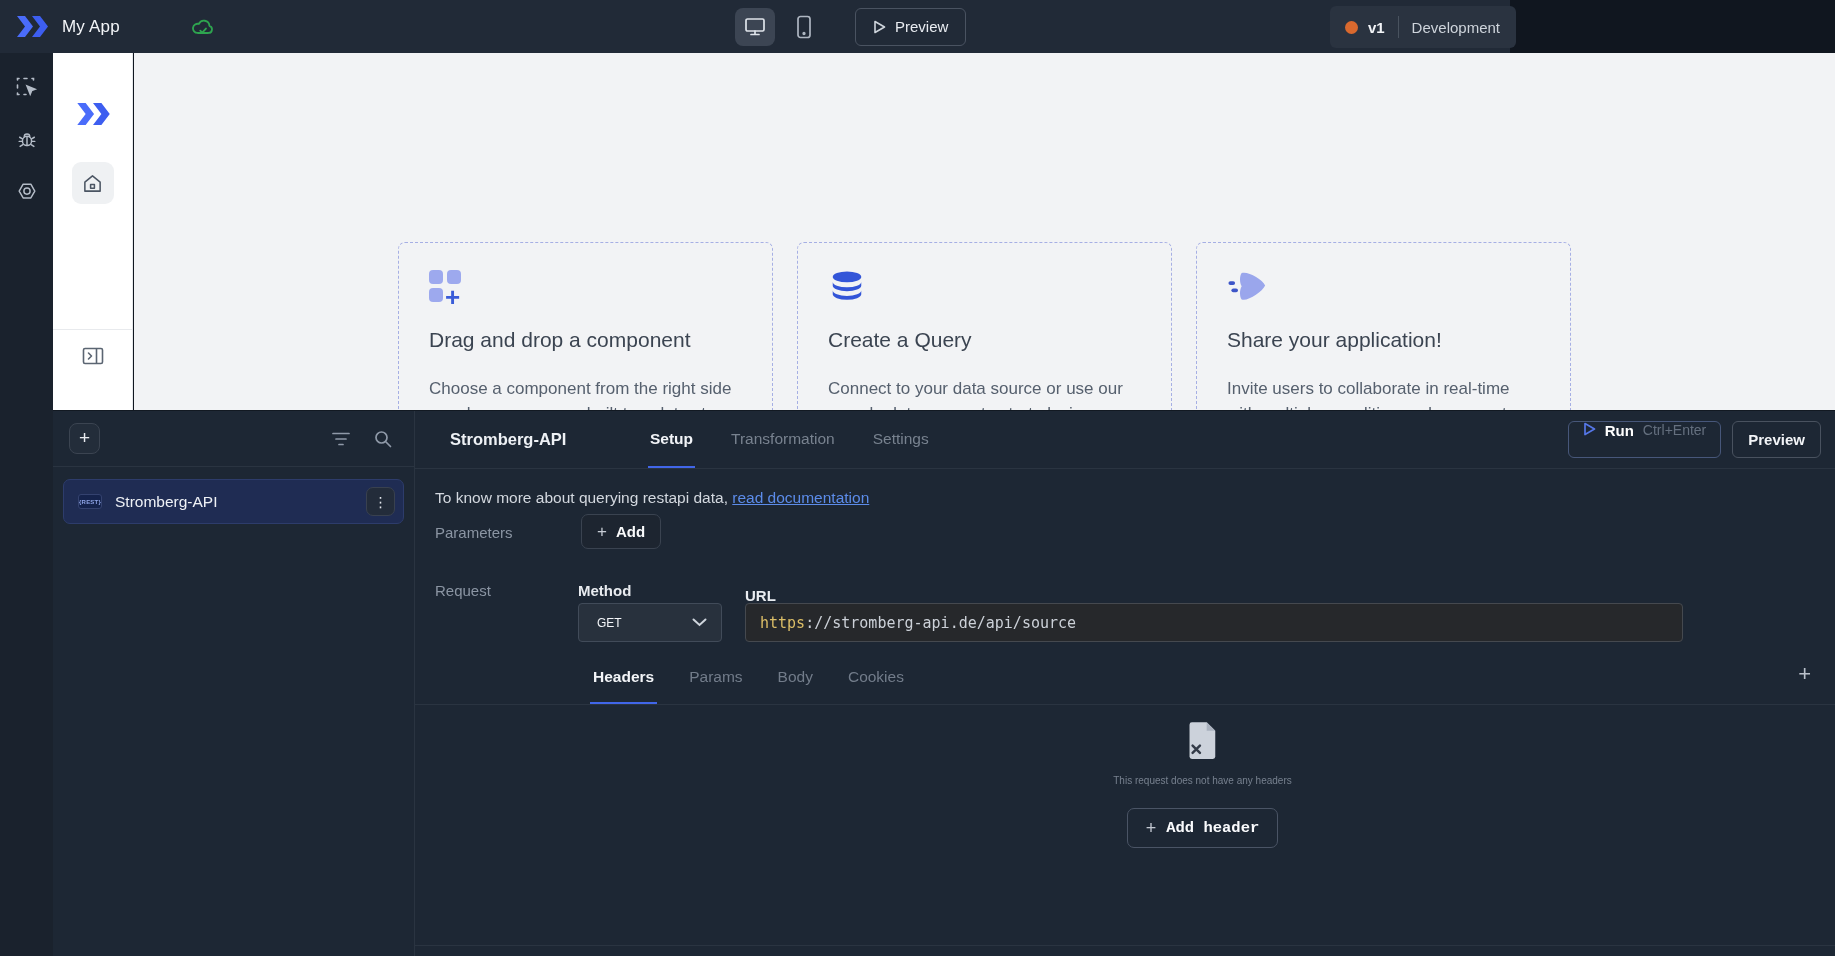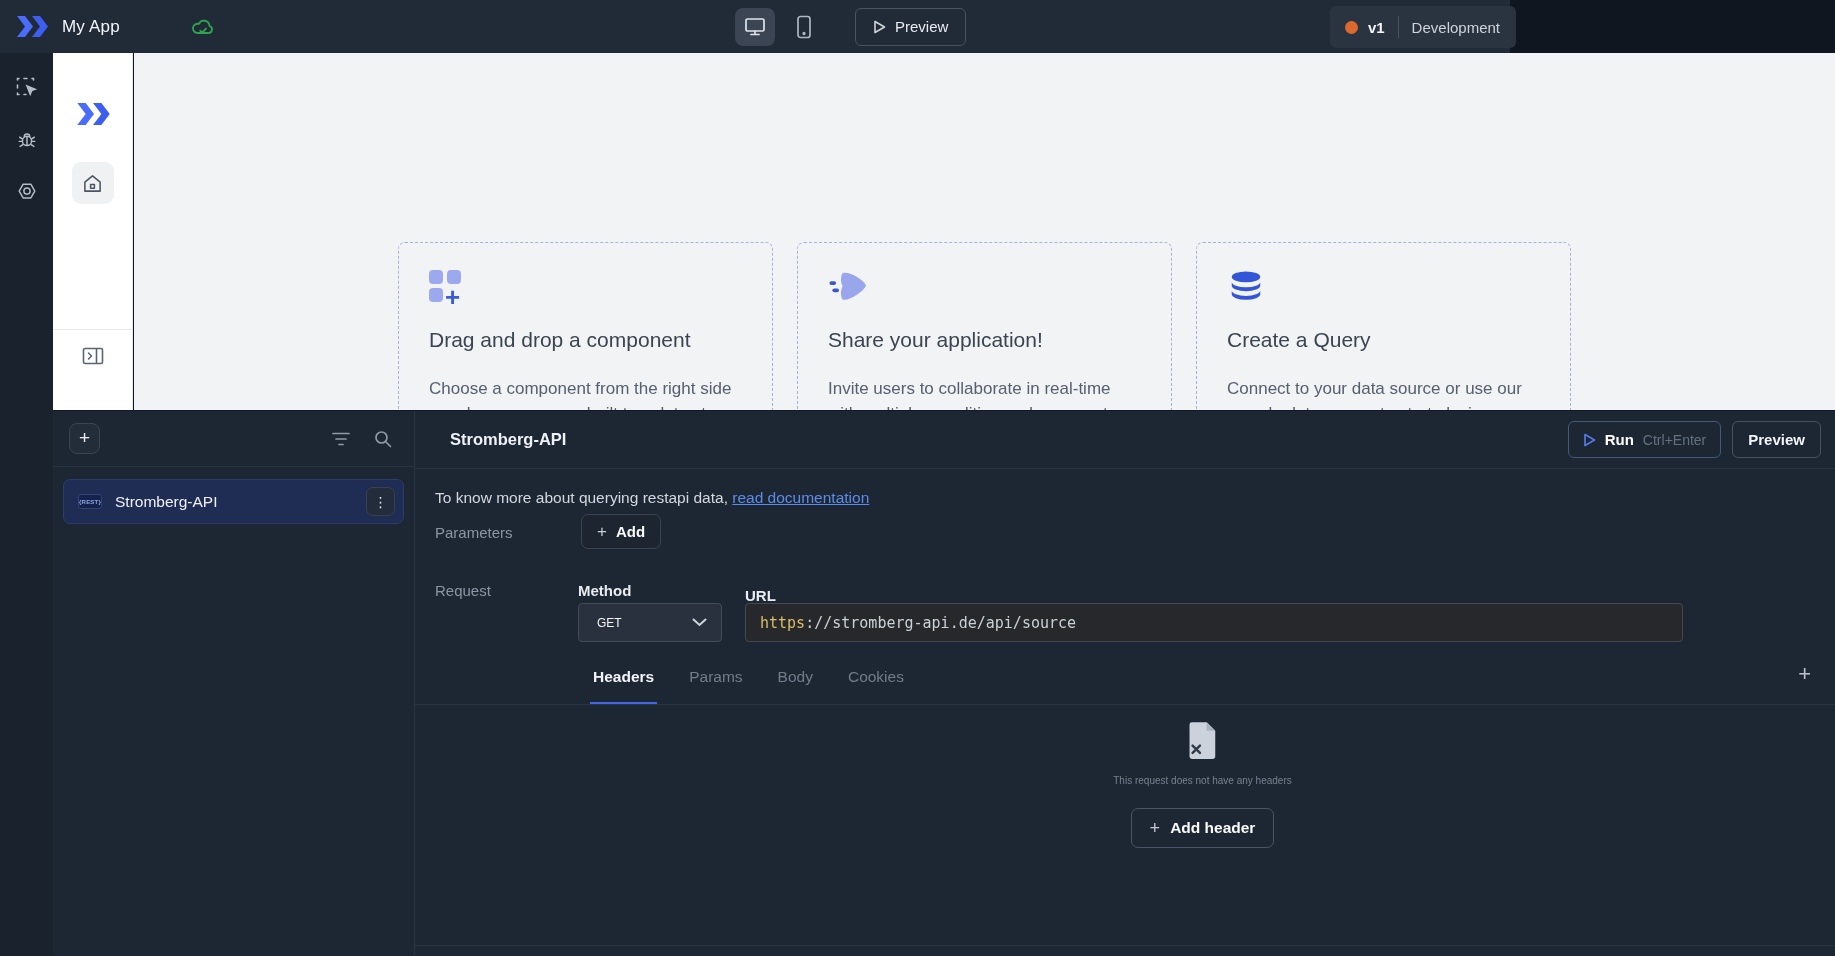--- a/index.html
+++ b/index.html
@@ -106,21 +106,21 @@
   }
 
   .query-editor { position:absolute; left:362px; top:0; right:0; height:546px; }
   .editor-header { position:absolute; left:0; top:0; right:0; height:58px; display:flex; align-items:center; border-bottom:1px solid #2a3441; padding:0 14px 0 35px; }
   .editor-title { font-size:16.5px; font-weight:700; color:#eef1f5; width:198px; }
   .editor-tabs { display:flex; height:100%; gap:34px; }
   .ed-tab { display:flex; align-items:center; font-size:15.5px; color:#78828f; cursor:pointer; border-bottom:2.5px solid transparent; padding:0 2px; }
   .ed-tab.active { color:#f2f4f8; font-weight:600; border-bottom-color:#4166e8; }
   .editor-actions { margin-left:auto; display:flex; align-items:center; gap:11px; }
   .run-btn {
-    height:37px; padding:0 14px; display:flex; align-items:center; gap:9px; background:transparent;
+    height:37px; padding:0 14px; display:flex; align-items:flex-start; gap:9px; background:transparent;
     border:1px solid #47577a; border-radius:6px; cursor:pointer; font-family:inherit;
   }
   .run-label { font-size:15px; font-weight:700; color:#ffffff; }
   .run-shortcut { font-size:14px; color:#65707f; }
   .preview-btn2 {
     height:37px; padding:0 15px; background:transparent; border:1px solid #49525f; border-radius:6px;
     font-size:15px; font-weight:700; color:#f2f4f7; cursor:pointer; font-family:inherit;
   }
 
   .hint-row { position:absolute; left:20px; top:78px; font-size:15.5px; color:#d3d8df; }
@@ -160,21 +160,21 @@
   .add-field-btn { position:absolute; right:24px; top:252px; background:none; border:none; color:#b9c0ca; font-size:22px; cursor:pointer; line-height:1; font-family:inherit; }
 
   .empty-state { position:absolute; left:175px; right:20px; top:310px; text-align:center; }
   .empty-text { margin-top:12px; font-size:10px; color:#77818f; }
   .add-header-btn {
     margin-top:22px; height:40px; padding:0 18px; background:transparent;
     border:1px solid #4a5465; border-radius:7px; display:inline-flex; align-items:center; gap:10px;
     cursor:pointer; font-family:inherit;
   }
   .add-header-plus { font-size:18px; color:#c2c8d1; }
-  .add-header-label { font-size:15.5px; font-weight:700; color:#fafbfd; }
+  .add-header-label { font-size:15.5px; font-weight:700; color:#fafbfd;font-family:Liberation Mono, monospace; }
   .editor-bottom-line { position:absolute; left:0; right:0; top:534px; height:1px; background:#2a3441; }
 </style>
 </head>
 <body>
 
 <div class="app">
 
   <div class="topbar">
     <div class="brand">
       <svg width="32" height="21" viewBox="0 0 32 21">
@@ -276,40 +276,40 @@
               <span class="wsq c"></span>
             <span class="wplus">+</span>
           </div>
         </div>
         <div class="card-title">Drag and drop a component</div>
         <div class="card-body">Choose a component from the right side panel or use our pre-built templates to</div>
       </div>
 
       <div class="empty-card">
         <div class="card-icon-row">
+          <svg width="38" height="36" viewBox="0 0 24 22">
+            <ellipse cx="12" cy="4" rx="9" ry="3.4" fill="#3355d8"></ellipse>
+            <path d="M3 7.2 a9 3.4 0 0 0 18 0 v2.4 a9 3.4 0 0 1 -18 0 z" fill="#3355d8"></path>
+            <path d="M3 12.6 a9 3.4 0 0 0 18 0 v2.4 a9 3.4 0 0 1 -18 0 z" fill="#3355d8"></path>
+          </svg>
+        </div>
+        <div class="card-title">Create a Query</div>
+        <div class="card-body">Connect to your data source or use our sample data source to start playing</div>
+      </div>
+
+      <div class="empty-card">
+        <div class="card-icon-row">
           <svg width="44" height="34" viewBox="0 0 30 23">
             <path d="M10 2 C14 0.5, 24 6, 26 10.5 C24 15, 14 21.5, 10 20 C8.5 18, 8.5 13.5, 10 11 C8.5 8.5, 8.5 4, 10 2 Z" fill="#9aa6ec"></path>
             <rect x="1" y="7.5" width="4.5" height="2.6" rx="1.3" fill="#3d55c8"></rect>
             <rect x="3" y="12.5" width="4.5" height="2.6" rx="1.3" fill="#3d55c8"></rect>
           </svg>
         </div>
         <div class="card-title">Share your application!</div>
         <div class="card-body">Invite users to collaborate in real-time with multiplayer editing and comments</div>
-      </div>
-
-      <div class="empty-card">
-        <div class="card-icon-row">
-          <svg width="38" height="36" viewBox="0 0 24 22">
-            <ellipse cx="12" cy="4" rx="9" ry="3.4" fill="#3355d8"></ellipse>
-            <path d="M3 7.2 a9 3.4 0 0 0 18 0 v2.4 a9 3.4 0 0 1 -18 0 z" fill="#3355d8"></path>
-            <path d="M3 12.6 a9 3.4 0 0 0 18 0 v2.4 a9 3.4 0 0 1 -18 0 z" fill="#3355d8"></path>
-          </svg>
-        </div>
-        <div class="card-title">Create a Query</div>
-        <div class="card-body">Connect to your data source or use our sample data source to start playing</div>
       </div>
 
     </div>
   </div>
 
   <div class="query-panel">
 
     <div class="query-list">
       <div class="list-header">
         <button class="add-query-btn">+</button>
@@ -330,20 +330,25 @@
       <div class="query-item">
         <span class="rest-badge">{REST}</span>
         <span class="query-item-name">Stromberg-API</span>
         <button class="kebab-btn">⋮</button>
       </div>
     </div>
 
     <div class="query-editor">
       <div class="editor-header">
         <div class="editor-title">Stromberg-API</div>
+        <div class="editor-tabs">
+          <div class="ed-tab active">Setup</div>
+          <div class="ed-tab">Transformation</div>
+          <div class="ed-tab">Settings</div>
+        </div>
         <div class="editor-actions">
           <button class="run-btn">
             <svg width="13" height="14" viewBox="0 0 13 14" fill="none" stroke="#5577e8" stroke-width="1.7" stroke-linejoin="round">
               <path d="M2 1.5 L11.5 7 L2 12.5 Z"></path>
             </svg>
             <span class="run-label">Run</span>
             <span class="run-shortcut">Ctrl+Enter</span>
           </button>
           <button class="preview-btn2">Preview</button>
         </div>

